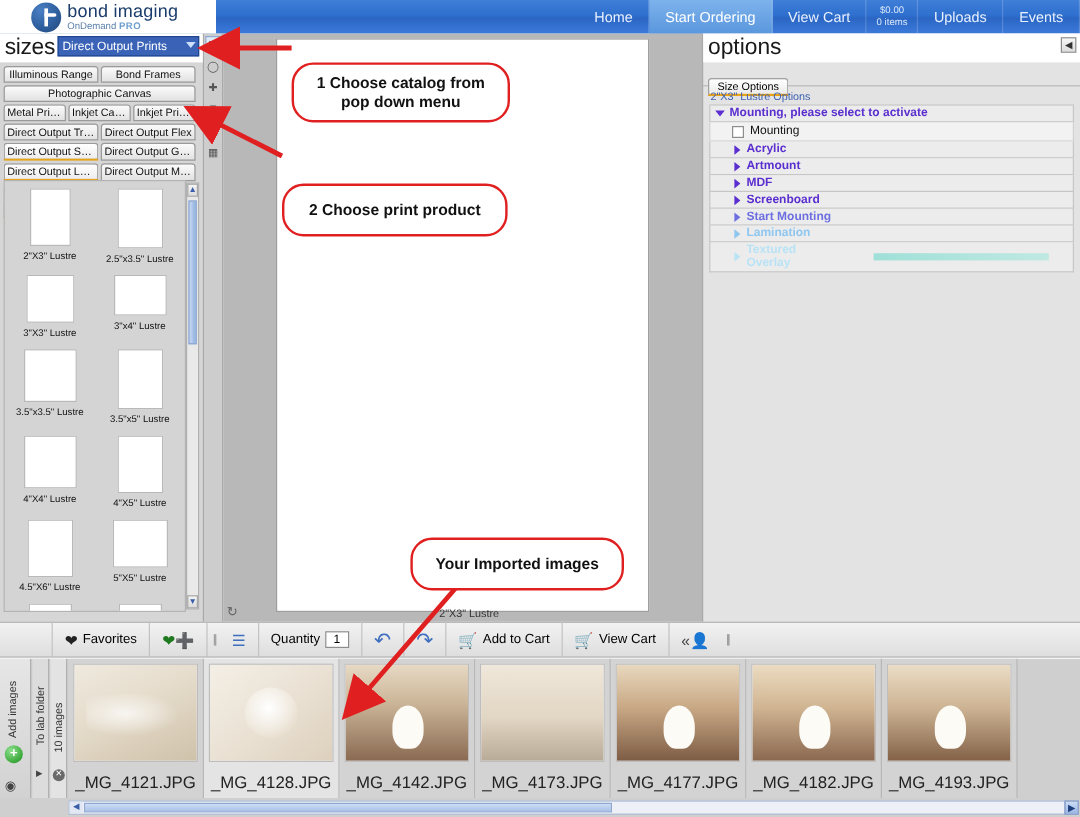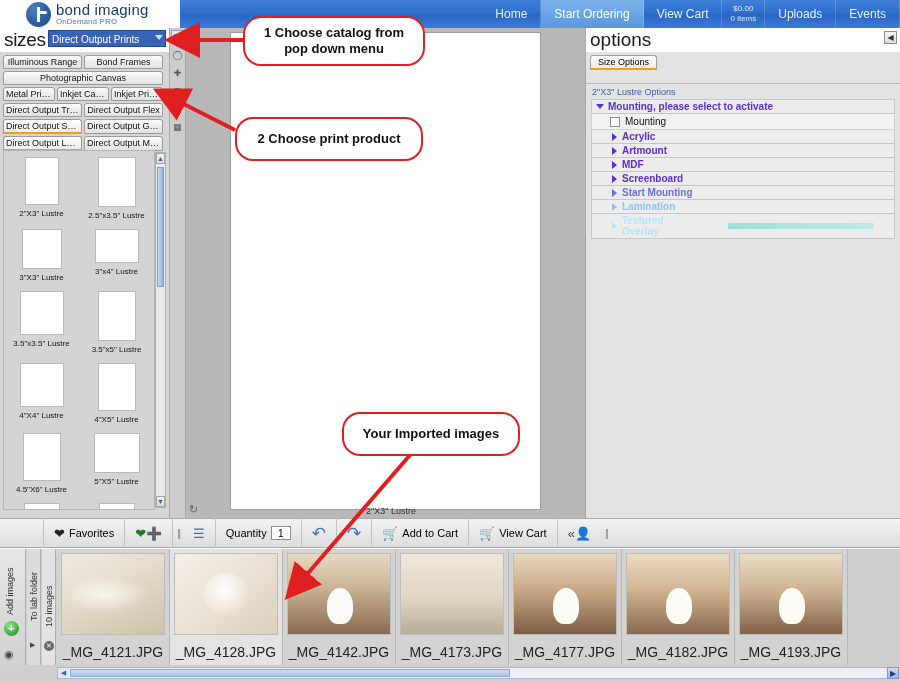--- a/index.html
+++ b/index.html
@@ -147,21 +147,21 @@
   .options-panel{
     position:absolute; left:585px; top:28px; width:315px; height:490px;
     background:#e3e3e3; border-left:1px solid #a9a9a9;
   }
   .opt-title{ font-size:19px; color:#1a1a1a; padding:1px 0 0 4px; background:#fff; height:24px;}
   .opt-collapse{
     position:absolute; right:3px; top:3px; width:13px;height:13px;
     background:linear-gradient(to bottom,#f6f6f6,#dcdcdc); border:1px solid #8c8c8c;
     font-size:8px; color:#333; text-align:center; line-height:12px; cursor:pointer;
   }
-  .opt-tabrow{ padding:3px 0 0 4px; border-bottom:1px solid #b9b9b9; height:32px;}
+  .opt-tabrow{ padding:13px 0 0 4px; border-bottom:1px solid #b9b9b9; height:20px;}
   .opt-tab{
     display:inline-block; background:linear-gradient(to bottom,#ffffff,#ebebeb);
     border:1px solid #a0a0a0; border-bottom:2px solid #e8a317; border-radius:3px 3px 0 0;
     font-size:9px; padding:1px 7px; cursor:pointer;
   }
   .opt-sub{ font-size:9px; color:#3a5fb0; padding:3px 0 2px 6px; }
   .opt-body{ padding:0 5px; }
   .opt-group-head{
     background:#ececec; border:1px solid #c6c6c6; font-size:10px; font-weight:bold;
     color:#5b2fcf; padding:1px 4px; cursor:pointer; display:flex; align-items:center; gap:4px;
@@ -253,21 +253,21 @@
   .p-gift{ background:linear-gradient(to bottom,#efe7da 0%,#e2d6c4 55%,#b8ab97 100%); }
   .p-fam2{ background:linear-gradient(to bottom,#e8d8be 0%,#c8a884 45%,#7d5c45 100%); }
   .p-fam3{ background:linear-gradient(to bottom,#ecdcc2 0%,#d0b491 45%,#8a6850 100%); }
   .p-fam4{ background:linear-gradient(to bottom,#eaddc6 0%,#cdb393 45%,#836248 100%); }
   .baby-w{ position:absolute; background:#fdfbf6; border-radius:48% 48% 40% 40%; }
 
   
   .callout{
     position:absolute; background:#fff; border:2px solid #e02020; border-radius:18px;
     font-size:13px; font-weight:bold; color:#111; display:flex; align-items:center;
-    justify-content:center; text-align:center; padding:5px 10px; line-height:1.25; z-index:40;
+    justify-content:center; text-align:center; padding:5px 10px; line-height:1.25; z-index:40;margin-top:36px;
   }
   .anno-svg{ position:absolute; left:0; top:0; width:900px; height:681px; pointer-events:none; z-index:35;}
 </style>
 </head>
 <body>
 
 <div class="topbar">
   <div class="logo-zone">
     <div class="logo-circle"></div>
     <div class="logo-text">

